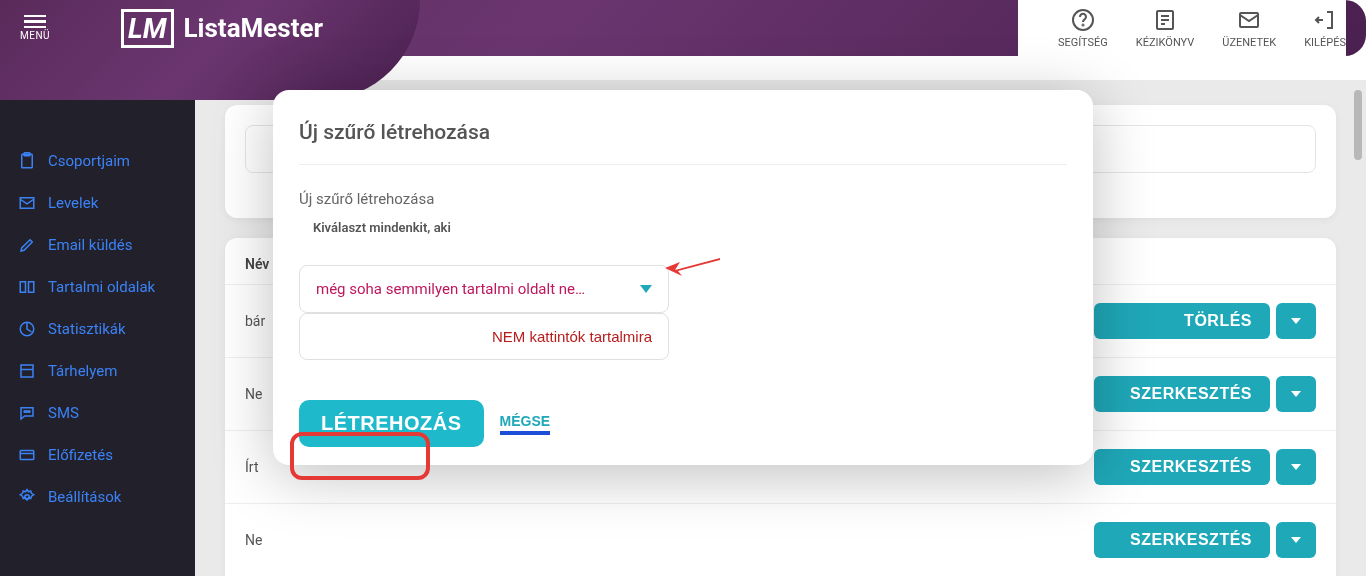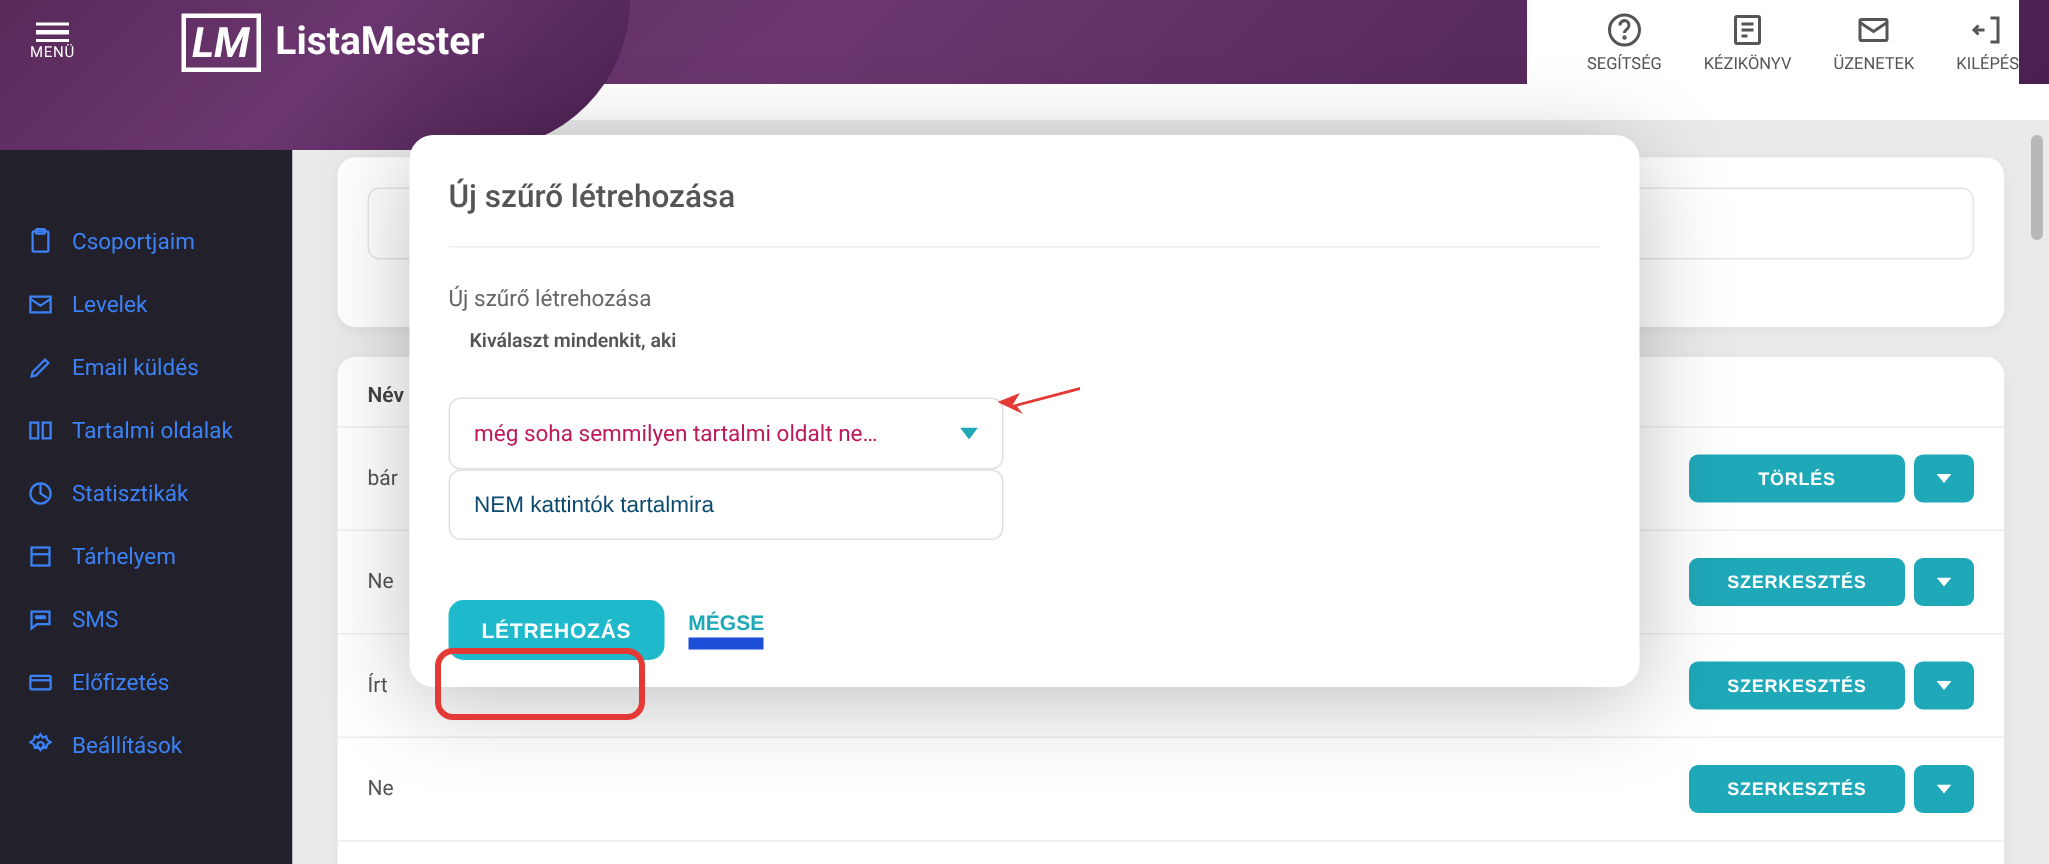--- a/index.html
+++ b/index.html
@@ -1,19 +1,19 @@
 <!DOCTYPE html>
 <html><head>
 <meta charset="utf-8">
 <style>
 * { box-sizing: border-box; margin: 0; padding: 0; }
 body { font-family: -apple-system, BlinkMacSystemFont, "Segoe UI", Roboto, sans-serif; background: #f0f0f0; width: 1366px; height: 576px; overflow: hidden; position: relative; }
 
 
-.header { height: 56px; background: linear-gradient(135deg, #5a2a5a 0%, #6b3670 40%, #4a2050 100%); display: flex; align-items: center; padding: 0 20px; position: relative; }
+.header { height: 56px; background: linear-gradient(135deg, #5a2a5a 0%, #6b3670 40%, #4a2050 100%); display: flex; align-items: center; padding: 0 20px; position: relative; border-radius: 21px; }
 .header-swoop { position: absolute; left: 0; top: 0; width: 420px; height: 100px; background: linear-gradient(135deg, #5a2a5a 0%, #6b3670 50%, #4a2050 100%); border-radius: 0 0 200px 0; z-index: 1; }
 .header-mask { position: absolute; top: 0; left: 0; width: 100%; height: 80px; background: #fff; z-index: 0; }
 .menu-btn { display: flex; flex-direction: column; align-items: center; color: #fff; z-index: 2; cursor: pointer; }
 .menu-btn .bars { display: flex; flex-direction: column; gap: 3px; margin-bottom: 2px; }
 .menu-btn .bar { width: 22px; height: 2.5px; background: #fff; }
 .menu-btn .label { font-size: 10px; letter-spacing: 0.5px; }
 .logo { display: flex; align-items: center; margin-left: 35px; z-index: 2; color: #fff; }
 .logo-icon { font-weight: bold; font-size: 28px; border: 3px solid #fff; padding: 0 4px; margin-right: 10px; font-style: italic; margin-left: 36px; }
 .logo-text { font-size: 26px; font-weight: 700; }
 .header-right { margin-left: auto; display: flex; gap: 28px; z-index: 2; color: #555; background: #fff; height: 80px; align-items: center; padding-left: 40px; }
@@ -28,37 +28,37 @@
 
 .main { position: absolute; left: 195px; top: 80px; right: 0; bottom: 0; background: #eaeaea; padding: 25px 30px; overflow: hidden; }
 .card { background: #fff; border-radius: 12px; padding: 20px; box-shadow: 0 2px 8px rgba(0,0,0,0.05); }
 .search-box { height: 48px; border: 1px solid #e5e5e5; border-radius: 8px; margin-bottom: 25px; }
 .table-card { padding: 0; }
 .table-header { display: flex; padding: 18px 20px 12px; font-weight: 600; font-size: 14px; color: #444; }
 .col-name { width: 260px; }
 .table-row { display: flex; padding: 18px 20px; border-top: 1px solid #eee; font-size: 14px; color: #555; align-items: center; }
 .table-row .col-desc { flex: 1; }
 .row-actions { display: flex; gap: 6px; }
-.action-btn { background: #1fa8b8; color: #fff; border: none; padding: 9px 18px; font-size: 12px; font-weight: 700; letter-spacing: 0.5px; border-radius: 6px; cursor: pointer; width: 144px; text-align: center; }
+.action-btn { background: #1fa8b8; color: #fff; border: none; padding: 9px 18px; font-size: 16px; font-weight: 700; letter-spacing: 0.5px; border-radius: 6px; cursor: pointer; width: 176px; text-align: right; }
 .action-drop { background: #1fa8b8; color: #fff; border: none; padding: 9px 10px; border-radius: 6px; cursor: pointer; width: 40px; display: flex; justify-content: center; align-items: center; }
 .scrollbar { position: absolute; right: 4px; top: 10px; width: 8px; height: 70px; background: #b8b8b8; border-radius: 4px; }
 
 
 .modal-overlay { position: absolute; inset: 0; display: flex; justify-content: center; align-items: flex-start; padding-top: 90px; z-index: 100; }
 .modal { width: 820px; background: #fff; border-radius: 16px; box-shadow: 0 10px 60px rgba(0,0,0,0.25); padding: 30px 26px 18px; position: relative; }
 .modal-title { font-size: 21px; color: #555; font-weight: 500; padding-bottom: 20px; border-bottom: 1px solid #eee; }
 .modal-section { padding-top: 25px; }
 .modal-subtitle { font-size: 15px; color: #666; margin-bottom: 12px; }
 .field-label { font-size: 13px; font-weight: 600; color: #555; margin: 10px 0 6px 14px; }
 .select-box { width: 370px; border: 1px solid #e0e0e0; border-radius: 8px; padding: 14px 16px; font-size: 15px; color: #be185d; display: flex; align-items: center; justify-content: space-between; cursor: pointer; margin-top: 30px; }
 .select-box .caret { color: #1fa8b8; }
-.input-box { width: 370px; border: 1px solid #e0e0e0; border-radius: 8px; padding: 14px 16px; font-size: 15px; color: #0c4a6e; outline: none; }
+.input-box { width: 370px; border: 1px solid #e0e0e0; border-radius: 8px; padding: 14px 16px; font-size: 15px; color: #b91c1c; outline: none; text-align: right; }
 .modal-footer { margin-top: 40px; display: flex; gap: 16px; align-items: center; }
-.btn-primary { background: #1fb9cc; color: #fff; border: none; padding: 12px 22px; font-size: 14px; font-weight: 700; border-radius: 10px; cursor: pointer; letter-spacing: 0.5px; }
-.btn-cancel { background: none; border: none; color: #1fa8b8; font-size: 14px; font-weight: 700; cursor: pointer; border-bottom: 8px solid #1d4ed8; padding-bottom: 2px; }
+.btn-primary { background: #1fb9cc; color: #fff; border: none; padding: 12px 22px; font-size: 20px; font-weight: 700; border-radius: 10px; cursor: pointer; letter-spacing: 0.5px; }
+.btn-cancel { background: none; border: none; color: #1fa8b8; font-size: 14px; font-weight: 700; cursor: pointer; border-bottom: 4px solid #1d4ed8; padding-bottom: 2px; }
 .highlight-box { position: absolute; border: 4px solid #e53935; border-radius: 12px; left: 290px; top: 432px; width: 140px; height: 48px; z-index: 200; pointer-events: none; }
 .arrow-annotation { position: absolute; left: 660px; top: 248px; z-index: 200; pointer-events: none; }
 .arrow-annotation svg { width: 60px; height: 30px; }
 </style>
 </head>
 <body>
 
 <div class="header-mask"></div>
 <div class="header-swoop"></div>
 <div class="header">

